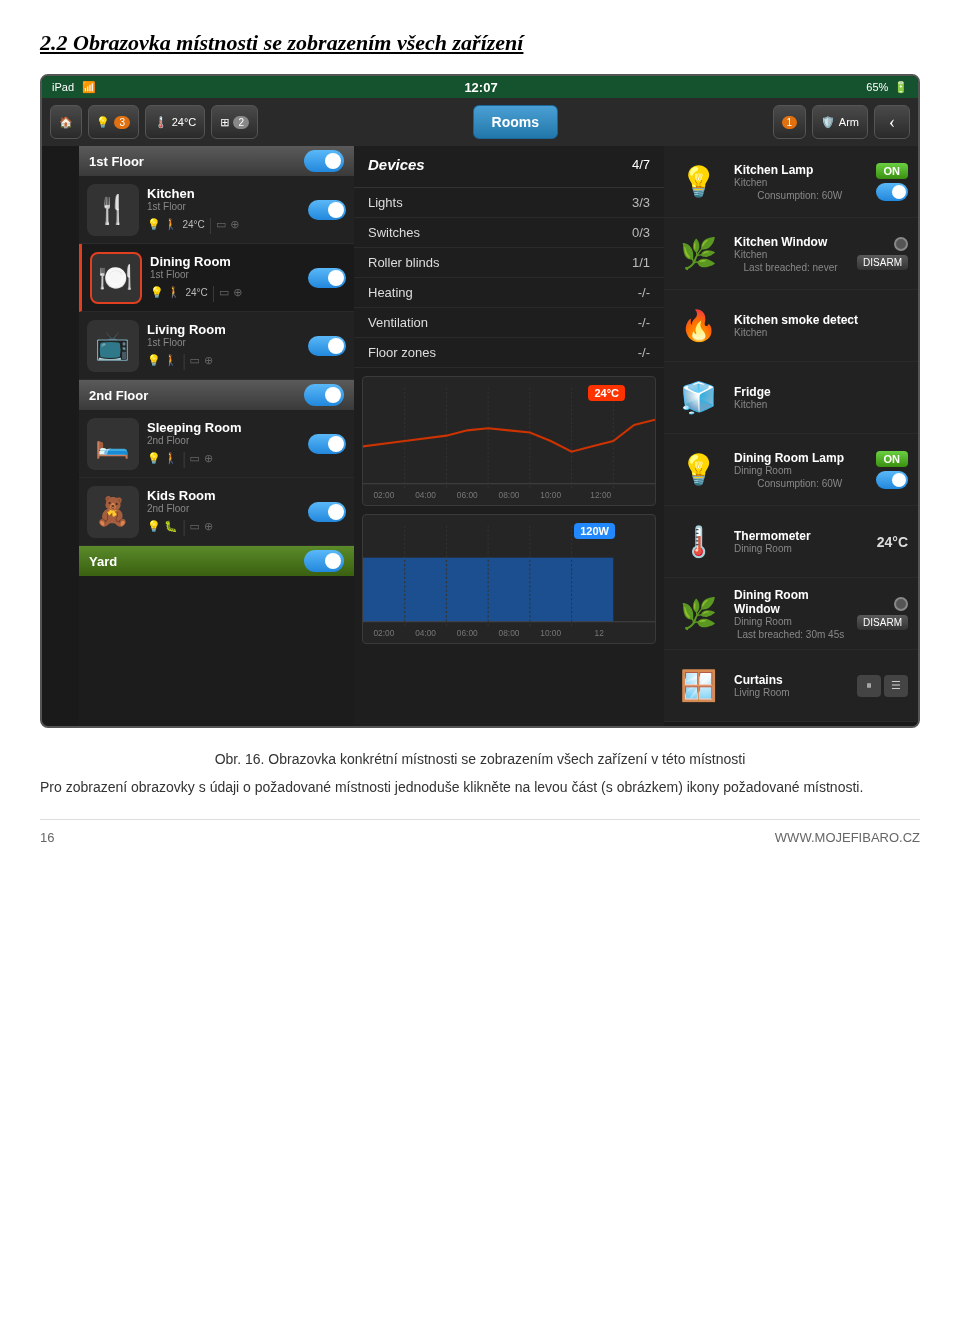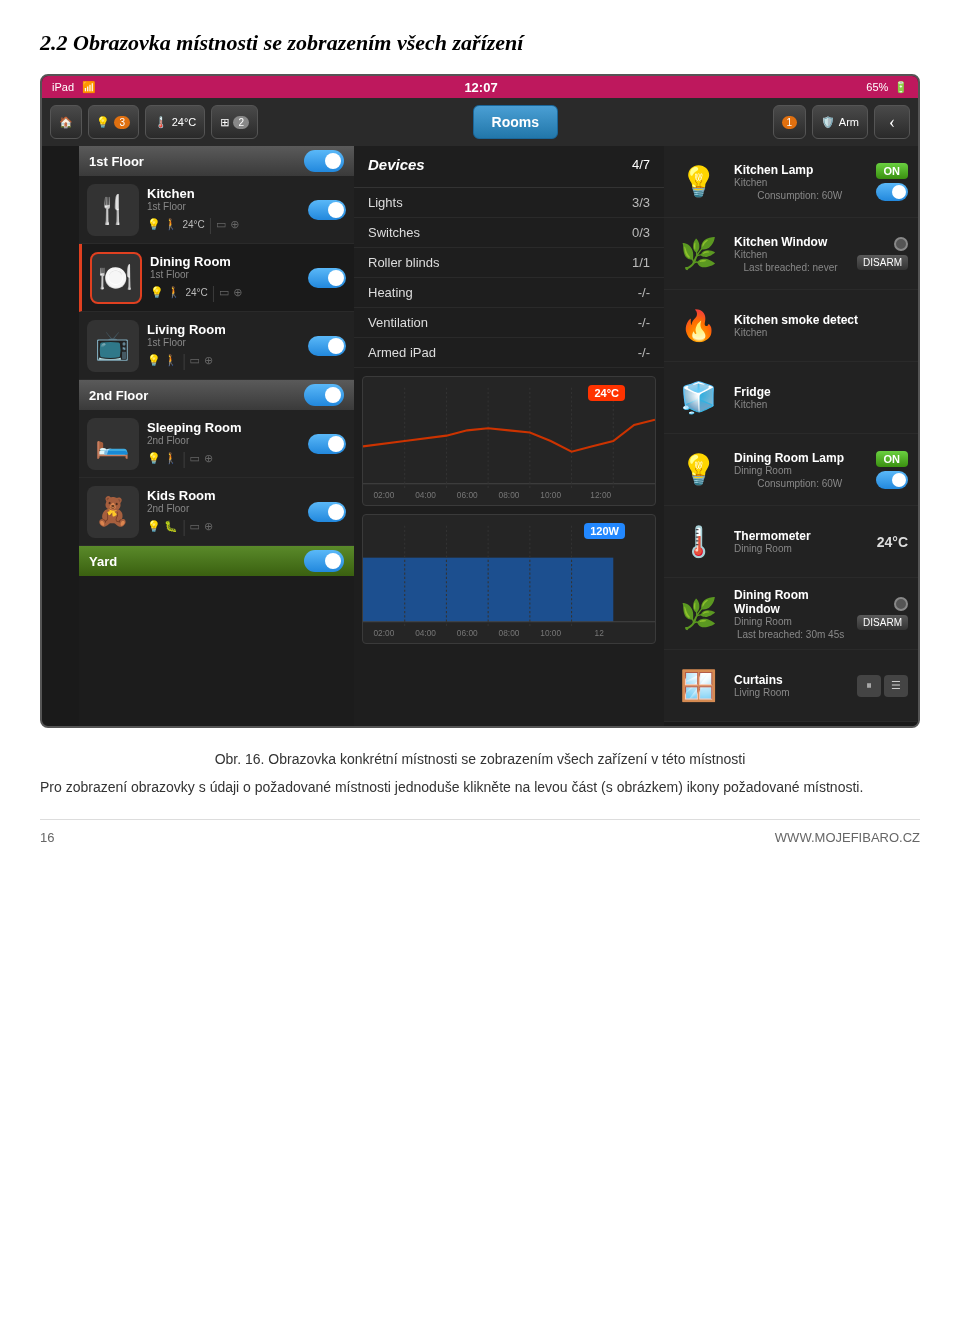--- a/index.html
+++ b/index.html
@@ -11,34 +11,35 @@
       color: #000;
       padding: 20px 40px;
     }
 
     h1.page-title {
       font-style: italic;
       font-size: 22px;
       font-weight: bold;
       margin-bottom: 18px;
       margin-top: 10px;
+      text-decoration: underline;
     }
 
     .screenshot-container {
       width: 880px;
       background: #1a1a1a;
       border-radius: 8px;
       overflow: hidden;
       border: 2px solid #555;
       margin: 0 auto;
     }
 
     
     .status-bar {
-      background: #be185d;
+      background: #14532d;
       color: #fff;
       font-size: 11px;
       font-family: Arial, sans-serif;
       display: flex;
       justify-content: space-between;
       align-items: center;
       padding: 3px 10px;
       height: 22px;
     }
     .status-left { display: flex; gap: 8px; align-items: center; }
@@ -289,21 +290,21 @@
     .chart-wrapper2 {
       background: #252525;
       border: 1px solid #3a3a3a;
       border-radius: 4px;
       height: 130px;
       position: relative;
       overflow: hidden;
     }
     .chart-watt-badge {
       position: absolute;
-      right: 30px;
+      right: 40px;
       top: 8px;
       background: #2288ff;
       color: #fff;
       font-size: 11px;
       font-family: Arial, sans-serif;
       padding: 2px 6px;
       border-radius: 4px;
       font-weight: bold;
     }
     .chart-bar-svg { width: 100%; height: 100%; }
@@ -644,21 +645,21 @@
       </div>
       <div class="device-row">
         <span class="device-label">Heating</span>
         <span class="device-value">-/-</span>
       </div>
       <div class="device-row">
         <span class="device-label">Ventilation</span>
         <span class="device-value">-/-</span>
       </div>
       <div class="device-row">
-        <span class="device-label">Armed iPad</span>
+        <span class="device-label">Floor zones</span>
         <span class="device-value">-/-</span>
       </div>
 
       <div class="chart-area">
 
         <div class="chart-wrapper">
           <div class="chart-temp-badge">24°C</div>
           <svg class="chart-svg" viewBox="0 0 280 120" preserveAspectRatio="none">
             <line x1="0" y1="100" x2="280" y2="100" stroke="#444" stroke-width="1"></line>
             <line x1="40" y1="10" x2="40" y2="105" stroke="#333" stroke-width="1" stroke-dasharray="2,2"></line>

